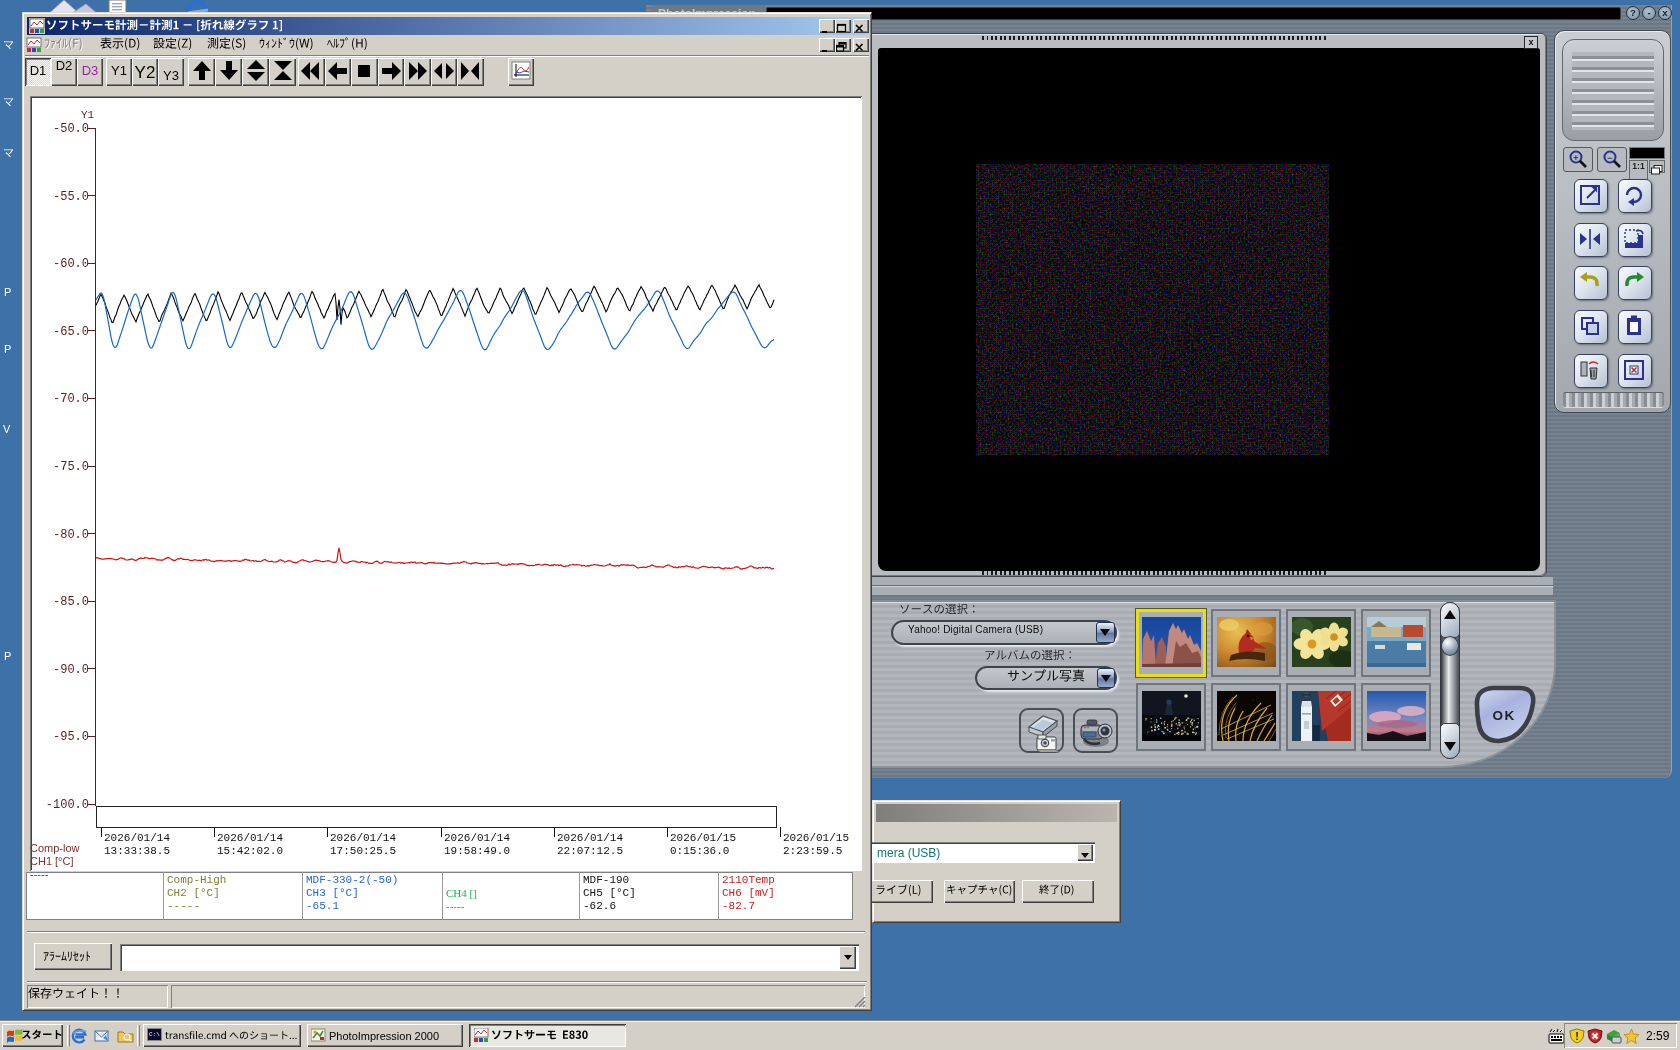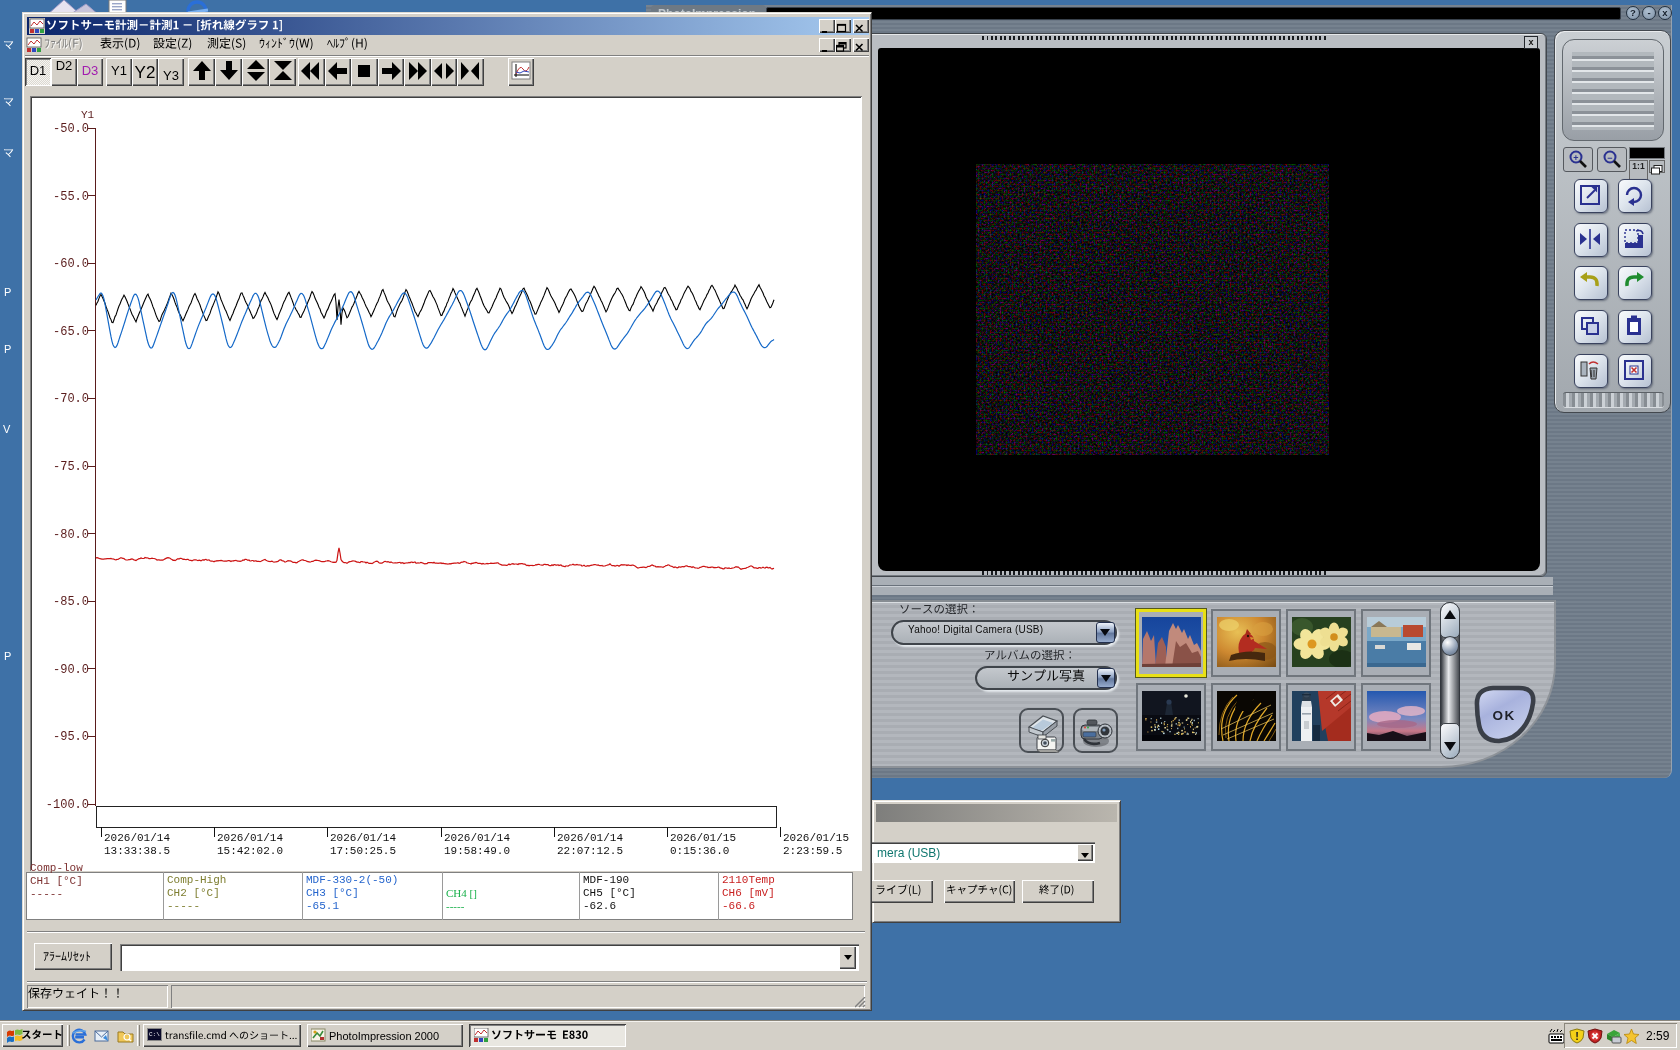--- a/index.html
+++ b/index.html
@@ -625,38 +625,38 @@
       <polyline points="65,207.4 66,204.9 67,203.2 68,200.4 69,198.0 70,196.3 71,198.4 72,200.6 73,203.0 74,205.3 75,208.5 76,211.3 77,213.6 78,216.6 79,219.7 80,221.6 81,224.4 82,224.6 83,221.8 84,218.6 85,217.0 86,213.9 87,210.8 88,208.0 89,206.1 90,203.2 91,201.1 92,199.2 93,197.1 94,198.7 95,201.0 96,203.3 97,205.9 98,208.5 99,210.9 100,213.6 101,216.2 102,218.0 103,220.1 104,222.0 105,223.8 106,220.8 107,218.3 108,215.8 109,213.6 110,211.4 111,209.0 112,206.5 113,204.0 114,201.7 115,199.5 116,197.2 117,196.1 118,199.1 119,200.8 120,203.0 121,205.9 122,208.9 123,211.2 124,214.2 125,217.1 126,219.4 127,221.5 128,223.4 129,222.8 130,219.7 131,216.7 132,214.8 133,213.1 134,210.6 135,208.5 136,206.1 137,203.6 138,200.7 139,198.1 140,195.2 141,196.8 142,198.7 143,201.3 144,204.4 145,207.0 146,209.1 147,212.3 148,214.7 149,216.4 150,218.5 151,220.9 152,222.7 153,220.5 154,218.3 155,215.8 156,213.6 157,211.4 158,208.7 159,206.7 160,205.0 161,202.1 162,199.4 163,197.0 164,195.6 165,197.5 166,200.5 167,202.4 168,204.6 169,207.0 170,210.1 171,212.8 172,215.4 173,217.9 174,220.1 175,222.5 176,222.2 177,219.8 178,217.4 179,215.4 180,212.1 181,209.5 182,207.3 183,204.9 184,202.4 185,199.8 186,196.9 187,193.9 188,195.5 189,198.3 190,201.5 191,203.9 192,206.4 193,208.8 194,211.3 195,213.0 196,215.6 197,218.1 198,220.4 199,222.4 200,220.0 201,217.5 202,215.5 203,212.5 204,210.2 205,208.0 206,205.2 207,202.8 208,200.8 209,197.7 210,195.1 211,194.8 212,197.4 213,199.5 214,202.3 215,204.5 216,206.2 217,208.3 218,210.9 219,213.0 220,215.5 221,217.8 222,220.5 223,219.8 224,218.0 225,216.2 226,213.8 227,210.9 228,208.9 229,205.8 230,202.6 231,201.0 232,198.9 233,196.3 234,194.4 235,196.5 236,198.2 237,200.1 238,202.5 239,204.5 240,206.6 241,209.5 242,212.5 243,215.4 244,217.5 245,219.8 246,221.6 247,219.3 248,216.2 249,213.9 250,211.5 251,209.1 252,206.1 253,203.7 254,202.0 255,199.5 256,197.5 257,195.4 258,194.2 259,196.7 260,199.4 261,201.9 262,204.7 263,207.8 264,209.4 265,211.5 266,213.1 267,215.0 268,216.6 269,219.2 270,219.4 271,217.0 272,215.0 273,212.9 274,210.6 275,208.1 276,206.4 277,203.8 278,201.6 279,199.0 280,195.9 281,193.5 282,194.9 283,197.1 284,200.1 285,202.2 286,204.2 287,206.5 288,209.2 289,211.0 290,214.2 291,216.1 292,218.1 293,220.0 294,218.1 295,215.0 296,212.6 297,210.9 298,208.2 299,205.7 300,203.7 301,201.6 302,198.9 303,196.8 304,195.7 305,204.7 306,222.0 307,209.4 308,201.6 309,210.4 310,226.8 311,214.8 312,210.0 313,211.6 314,213.7 315,216.8 316,219.8 317,218.8 318,216.6 319,214.0 320,211.6 321,209.1 322,207.5 323,205.3 324,202.8 325,200.3 326,197.8 327,195.1 328,193.4 329,195.2 330,196.8 331,199.2 332,201.3 333,203.3 334,205.9 335,208.3 336,210.0 337,212.1 338,214.3 339,216.0 340,218.6 341,216.8 342,214.5 343,212.2 344,209.9 345,207.4 346,205.2 347,203.5 348,200.6 349,198.4 350,195.8 351,192.6 352,191.6 353,194.4 354,196.6 355,199.3 356,202.2 357,204.2 358,205.9 359,208.0 360,210.5 361,213.1 362,215.5 363,218.6 364,218.9 365,215.8 366,212.7 367,210.1 368,207.9 369,205.7 370,204.1 371,202.5 372,200.0 373,197.1 374,194.1 375,191.6 376,193.0 377,195.5 378,198.2 379,200.5 380,203.0 381,205.2 382,208.1 383,210.6 384,213.5 385,215.0 386,217.1 387,218.6 388,216.3 389,213.9 390,212.4 391,210.2 392,207.8 393,205.3 394,202.3 395,200.0 396,197.7 397,195.4 398,193.1 399,192.5 400,194.2 401,196.4 402,198.7 403,200.2 404,202.3 405,204.6 406,206.9 407,209.9 408,212.4 409,215.1 410,217.5 411,217.3 412,214.6 413,212.9 414,210.1 415,208.3 416,205.2 417,203.4 418,200.4 419,198.1 420,195.3 421,193.5 422,190.6 423,192.2 424,194.9 425,197.1 426,199.2 427,201.4 428,203.8 429,205.6 430,208.4 431,210.6 432,213.3 433,215.6 434,218.2 435,215.4 436,212.6 437,210.3 438,207.6 439,205.0 440,203.1 441,201.5 442,198.8 443,196.5 444,194.3 445,191.6 446,190.3 447,192.4 448,194.7 449,197.5 450,200.0 451,202.8 452,205.6 453,207.7 454,209.5 455,211.1 456,212.8 457,214.8 458,214.9 459,212.7 460,210.8 461,208.7 462,206.2 463,203.9 464,201.8 465,199.9 466,197.3 467,194.9 468,192.7 469,190.2 470,191.1 471,193.9 472,196.8 473,199.2 474,201.0 475,203.1 476,204.6 477,206.3 478,208.4 479,211.2 480,213.3 481,215.6 482,213.8 483,211.2 484,208.8 485,207.0 486,204.5 487,202.3 488,199.9 489,197.7 490,195.7 491,193.3 492,190.8 493,190.1 494,192.5 495,194.5 496,196.6 497,198.7 498,201.5 499,203.3 500,205.7 501,208.5 502,211.5 503,213.4 504,216.1 505,215.9 506,213.6 507,211.1 508,208.8 509,206.5 510,203.9 511,201.9 512,199.7 513,197.4 514,194.7 515,192.1 516,189.7 517,191.0 518,193.2 519,195.8 520,198.0 521,199.7 522,201.4 523,203.3 524,205.2 525,207.7 526,209.9 527,212.0 528,214.4 529,212.6 530,209.9 531,207.9 532,206.0 533,203.5 534,200.8 535,198.9 536,197.2 537,195.0 538,193.1 539,191.5 540,190.9 541,192.6 542,194.2 543,196.1 544,198.1 545,200.4 546,203.1 547,205.7 548,208.2 549,210.2 550,212.1 551,213.6 552,213.1 553,210.6 554,207.9 555,205.5 556,203.7 557,201.7 558,199.2 559,197.4 560,195.0 561,192.8 562,190.2 563,188.3 564,189.6 565,191.7 566,193.9 567,196.1 568,198.4 569,200.0 570,202.5 571,204.3 572,206.6 573,209.0 574,211.5 575,213.8 576,212.2 577,209.9 578,207.1 579,204.6 580,202.2 581,200.1 582,198.1 583,196.4 584,195.0 585,192.9 586,190.5 587,190.2 588,191.9 589,193.3 590,195.0 591,196.5 592,198.4 593,200.9 594,203.2 595,205.8 596,208.6 597,210.2 598,212.4 599,212.7 600,209.9 601,207.8 602,206.4 603,203.8 604,200.9 605,198.9 606,196.6 607,194.5 608,192.6 609,191.1 610,188.7 611,190.0 612,191.8 613,193.6 614,195.8 615,198.7 616,200.7 617,202.3 618,205.3 619,207.4 620,209.1 621,211.0 622,213.1 623,210.5 624,207.9 625,206.3 626,204.5 627,202.1 628,200.4 629,198.5 630,196.4 631,194.1 632,192.3 633,189.9 634,189.4 635,190.9 636,193.2 637,195.4 638,197.2 639,198.8 640,201.4 641,202.9 642,205.3 643,207.8 644,209.5 645,211.8 646,211.5 647,209.0 648,206.6 649,204.8 650,201.8 651,200.3 652,197.9 653,195.4 654,193.6 655,191.8 656,189.7 657,188.1 658,189.4 659,190.7 660,193.4 661,194.7 662,196.8 663,199.1 664,201.9 665,203.8 666,206.4 667,208.3 668,210.6 669,211.8 670,209.3 671,207.2 672,204.9 673,202.6 674,200.8 675,199.0 676,196.6 677,195.0 678,192.6 679,190.7 680,188.4 681,187.3 682,188.8 683,190.8 684,192.3 685,194.6 686,197.1 687,199.3 688,201.4 689,203.8 690,206.0 691,208.3 692,210.7 693,210.5 694,208.0 695,205.4 696,202.6 697,200.2 698,197.8 699,196.1 700,194.1 701,192.7 702,191.0 703,189.6 704,187.1 705,188.9 706,190.5 707,192.9 708,194.8 709,197.2 710,198.8 711,200.6 712,201.8 713,204.2 714,206.3 715,208.7 716,210.7 717,208.7 718,206.3 719,203.8 720,201.0 721,199.1 722,197.3 723,195.5 724,193.5 725,192.1 726,190.0 727,188.4 728,186.8 729,189.3 730,191.0 731,192.9 732,195.0 733,197.8 734,199.6 735,201.8 736,204.0 737,205.9 738,207.9 739,209.8 740,209.2 741,207.1 742,204.5 743,201.7" fill="none" stroke="#000000" stroke-width="1.1"></polyline>
       <polyline points="65,201.9 66,200.2 67,198.5 68,197.2 69,195.5 70,195.0 71,195.9 72,197.9 73,201.2 74,205.8 75,211.4 76,216.8 77,222.4 78,227.9 79,233.3 80,238.7 81,243.3 82,246.7 83,248.7 84,249.5 85,249.0 86,247.4 87,244.7 88,241.6 89,238.5 90,235.6 91,232.6 92,229.5 93,226.4 94,223.2 95,219.9 96,216.7 97,213.6 98,210.6 99,207.7 100,204.8 101,202.1 102,199.2 103,197.2 104,196.2 105,196.4 106,197.7 107,200.1 108,203.6 109,208.3 110,213.1 111,217.9 112,222.6 113,227.2 114,231.8 115,236.4 116,241.0 117,244.8 118,247.6 119,249.3 120,250.1 121,249.7 122,248.2 123,245.5 124,242.7 125,239.9 126,237.1 127,234.2 128,231.4 129,228.5 130,225.6 131,222.7 132,219.8 133,217.0 134,214.2 135,211.4 136,208.4 137,205.5 138,202.4 139,199.3 140,196.5 141,195.0 142,194.5 143,195.2 144,197.1 145,200.2 146,204.3 147,209.0 148,213.7 149,218.5 150,223.2 151,228.1 152,232.7 153,237.4 154,242.0 155,245.8 156,248.6 157,250.2 158,250.7 159,250.2 160,248.5 161,245.9 162,243.0 163,240.1 164,237.2 165,234.4 166,231.6 167,228.9 168,226.4 169,224.0 170,221.6 171,219.3 172,217.0 173,214.6 174,212.1 175,209.7 176,207.1 177,204.6 178,202.0 179,199.4 180,197.4 181,196.3 182,196.0 183,196.5 184,197.9 185,200.3 186,203.6 187,207.5 188,211.4 189,215.3 190,219.4 191,223.5 192,227.5 193,231.8 194,236.1 195,240.4 196,244.1 197,247.0 198,248.7 199,249.5 200,249.2 201,248.1 202,246.0 203,243.7 204,241.4 205,239.0 206,236.5 207,233.9 208,231.3 209,228.6 210,225.9 211,223.3 212,220.9 213,218.5 214,216.3 215,213.9 216,211.5 217,209.2 218,206.9 219,204.6 220,202.5 221,200.3 222,197.9 223,196.3 224,195.4 225,195.4 226,196.3 227,198.1 228,200.8 229,204.6 230,208.6 231,212.8 232,217.0 233,221.1 234,225.1 235,229.1 236,232.8 237,236.4 238,239.7 239,243.0 240,245.6 241,247.5 242,248.8 243,249.4 244,249.4 245,248.7 246,247.3 247,245.5 248,243.6 249,241.4 250,239.0 251,236.3 252,233.5 253,230.8 254,228.4 255,226.0 256,223.9 257,221.9 258,220.0 259,217.9 260,215.8 261,213.7 262,211.5 263,209.2 264,206.9 265,204.6 266,202.4 267,200.1 268,197.8 269,196.2 270,195.4 271,195.5 272,196.5 273,198.3 274,200.9 275,204.1 276,207.5 277,210.9 278,214.2 279,217.7 280,221.4 281,225.2 282,228.9 283,232.7 284,236.4 285,239.8 286,243.2 287,246.1 288,248.3 289,249.8 290,250.6 291,250.7 292,250.2 293,248.7 294,246.6 295,244.5 296,242.1 297,239.6 298,237.2 299,234.7 300,232.3 301,230.1 302,227.9 303,225.9 304,223.9 305,222.1 306,220.2 307,218.4 308,216.5 309,214.6 310,212.7 311,210.6 312,208.3 313,206.0 314,203.5 315,201.1 316,198.7 317,196.4 318,194.6 319,193.8 320,193.7 321,194.5 322,196.1 323,198.5 324,201.5 325,204.9 326,208.1 327,211.4 328,214.6 329,217.8 330,221.1 331,224.5 332,227.9 333,231.4 334,234.9 335,238.5 336,241.9 337,245.2 338,247.9 339,249.7 340,250.8 341,251.3 342,251.0 343,250.0 344,248.5 345,246.7 346,244.8 347,243.0 348,241.1 349,239.1 350,236.9 351,234.7 352,232.3 353,229.9 354,227.5 355,225.1 356,223.0 357,221.0 358,219.1 359,217.5 360,216.0 361,214.3 362,212.6 363,210.9 364,209.0 365,207.2 366,205.3 367,203.4 368,201.6 369,199.9 370,197.9 371,196.3 372,195.3 373,194.9 374,195.2 375,196.3 376,197.9 377,200.4 378,203.3 379,206.2 380,209.1 381,212.2 382,215.3 383,218.3 384,221.4 385,224.5 386,227.8 387,231.1 388,234.4 389,237.7 390,240.8 391,243.9 392,246.5 393,248.4 394,249.5 395,250.1 396,250.1 397,249.5 398,248.2 399,246.7 400,245.1 401,243.4 402,241.5 403,239.7 404,237.8 405,235.8 406,233.7 407,231.8 408,230.0 409,228.2 410,226.5 411,224.9 412,223.2 413,221.6 414,219.8 415,218.0 416,216.1 417,214.4 418,212.5 419,210.6 420,208.8 421,207.0 422,205.0 423,203.0 424,200.8 425,198.7 426,196.7 427,194.6 428,193.2 429,192.5 430,192.6 431,193.4 432,194.9 433,196.9 434,199.5 435,202.2 436,205.0 437,207.7 438,210.5 439,213.4 440,216.5 441,219.5 442,222.7 443,225.7 444,228.8 445,231.8 446,234.8 447,237.6 448,240.5 449,243.5 450,246.3 451,248.6 452,250.4 453,251.4 454,251.8 455,251.4 456,250.2 457,248.3 458,246.2 459,244.1 460,242.0 461,240.0 462,238.0 463,236.3 464,234.7 465,233.3 466,231.9 467,230.5 468,229.0 469,227.5 470,225.7 471,223.9 472,222.0 473,220.3 474,218.6 475,217.1 476,215.6 477,214.4 478,213.0 479,211.5 480,209.7 481,207.9 482,206.0 483,204.1 484,202.1 485,200.2 486,198.4 487,196.7 488,194.9 489,193.6 490,192.7 491,192.4 492,192.7 493,193.7 494,195.4 495,197.9 496,200.8 497,203.8 498,206.9 499,210.0 500,213.1 501,216.1 502,219.0 503,221.7 504,224.2 505,226.8 506,229.2 507,231.6 508,234.3 509,236.8 510,239.5 511,242.3 512,245.0 513,247.5 514,249.5 515,250.7 516,251.4 517,251.5 518,251.0 519,250.0 520,248.6 521,247.3 522,245.7 523,244.1 524,242.2 525,240.2 526,238.1 527,236.1 528,234.2 529,232.5 530,231.0 531,229.8 532,228.5 533,227.2 534,225.9 535,224.5 536,223.0 537,221.4 538,219.8 539,218.2 540,216.7 541,215.1 542,213.4 543,211.6 544,210.0 545,208.1 546,206.5 547,205.1 548,203.7 549,202.4 550,201.2 551,199.8 552,198.6 553,197.2 554,195.8 555,194.8 556,194.3 557,194.2 558,194.7 559,195.8 560,197.5 561,199.7 562,202.0 563,204.2 564,206.6 565,209.0 566,211.6 567,214.2 568,216.8 569,219.4 570,222.0 571,224.5 572,227.1 573,229.4 574,231.8 575,234.3 576,236.8 577,239.2 578,241.9 579,244.4 580,246.9 581,248.9 582,250.2 583,250.9 584,251.1 585,250.6 586,249.6 587,248.2 588,246.6 589,245.1 590,243.6 591,242.3 592,241.0 593,239.7 594,238.4 595,237.1 596,235.9 597,234.4 598,232.7 599,231.0 600,229.3 601,227.5 602,225.7 603,224.0 604,222.4 605,221.0 606,219.5 607,218.3 608,217.1 609,215.9 610,214.7 611,213.6 612,212.5 613,211.3 614,210.1 615,208.6 616,207.3 617,205.9 618,204.4 619,202.8 620,201.4 621,199.7 622,198.0 623,196.4 624,194.8 625,193.6 626,193.1 627,193.0 628,193.7 629,194.9 630,196.4 631,198.7 632,201.1 633,203.5 634,205.9 635,208.6 636,211.2 637,213.9 638,216.4 639,218.7 640,220.9 641,222.9 642,224.8 643,226.8 644,228.8 645,230.8 646,232.9 647,234.9 648,237.0 649,239.1 650,241.2 651,243.3 652,245.6 653,247.5 654,249.0 655,250.1 656,250.6 657,250.5 658,249.9 659,248.5 660,246.9 661,245.4 662,243.8 663,242.4 664,241.1 665,240.1 666,239.0 667,237.9 668,236.7 669,235.4 670,233.9 671,232.2 672,230.4 673,228.7 674,227.1 675,225.7 676,224.5 677,223.5 678,222.6 679,221.6 680,220.6 681,219.4 682,218.0 683,216.5 684,215.0 685,213.5 686,212.0 687,210.7 688,209.5 689,208.4 690,207.2 691,206.0 692,204.7 693,203.3 694,202.0 695,200.7 696,199.6 697,198.4 698,197.2 699,196.0 700,195.0 701,194.3 702,194.0 703,194.1 704,194.7 705,195.8 706,197.6 707,199.7 708,202.2 709,204.5 710,206.6 711,208.7 712,210.7 713,212.6 714,214.6 715,216.5 716,218.5 717,220.7 718,223.0 719,225.2 720,227.4 721,229.5 722,231.4 723,233.3 724,235.1 725,237.0 726,238.9 727,240.9 728,242.8 729,244.9 730,246.7 731,248.1 732,249.0 733,249.6 734,249.6 735,249.2 736,248.5 737,247.2 738,245.9 739,244.6 740,243.4 741,242.8 742,242.2 743,241.5" fill="none" stroke="#1569c8" stroke-width="1.2"></polyline>
       <polyline points="65,459.8 66,459.6 67,459.8 68,460.4 69,460.7 70,460.9 71,461.1 72,461.2 73,461.1 74,460.8 75,460.8 76,460.7 77,460.7 78,460.7 79,460.7 80,460.5 81,461.0 82,460.9 83,461.2 84,461.6 85,461.8 86,461.4 87,461.5 88,460.8 89,460.2 90,459.6 91,460.2 92,460.4 93,460.6 94,461.5 95,462.0 96,462.0 97,461.8 98,461.5 99,461.6 100,461.1 101,460.9 102,461.2 103,462.0 104,462.1 105,462.6 106,461.8 107,461.2 108,460.7 109,460.6 110,460.0 111,460.4 112,460.5 113,460.4 114,459.5 115,459.8 116,459.9 117,460.0 118,460.6 119,460.6 120,460.5 121,460.2 122,460.5 123,460.5 124,460.8 125,461.3 126,462.0 127,461.8 128,461.9 129,462.1 130,462.2 131,461.9 132,462.2 133,461.4 134,460.9 135,460.4 136,459.9 137,459.6 138,459.8 139,460.2 140,460.9 141,461.5 142,462.3 143,462.2 144,462.5 145,461.9 146,461.2 147,460.6 148,461.1 149,460.3 150,460.3 151,460.7 152,461.3 153,461.1 154,461.5 155,461.7 156,461.4 157,461.4 158,462.0 159,462.3 160,462.4 161,462.8 162,462.2 163,461.9 164,461.8 165,461.8 166,462.2 167,462.7 168,462.2 169,462.4 170,462.8 171,462.2 172,461.7 173,462.3 174,461.6 175,461.3 176,462.1 177,462.1 178,461.8 179,462.7 180,463.2 181,463.0 182,463.3 183,463.8 184,463.1 185,463.1 186,462.7 187,462.9 188,462.6 189,462.6 190,462.4 191,462.6 192,463.0 193,463.1 194,463.2 195,462.9 196,463.2 197,462.6 198,462.6 199,462.9 200,463.5 201,462.8 202,463.1 203,462.6 204,462.6 205,462.3 206,462.9 207,463.1 208,463.2 209,463.4 210,463.1 211,462.8 212,462.0 213,462.3 214,461.4 215,461.4 216,461.7 217,462.4 218,462.0 219,462.9 220,463.0 221,462.5 222,462.5 223,463.2 224,462.8 225,462.9 226,463.4 227,463.3 228,463.3 229,463.7 230,463.3 231,462.7 232,462.2 233,461.7 234,461.5 235,462.3 236,462.8 237,463.1 238,463.3 239,463.7 240,463.4 241,463.2 242,463.7 243,464.1 244,464.0 245,463.8 246,463.7 247,463.4 248,462.5 249,461.8 250,461.9 251,462.6 252,462.9 253,463.2 254,464.1 255,463.8 256,463.2 257,462.7 258,462.9 259,462.9 260,463.1 261,463.7 262,464.4 263,464.3 264,464.4 265,464.9 266,464.6 267,463.8 268,463.3 269,462.7 270,462.2 271,461.8 272,461.9 273,462.4 274,462.5 275,462.8 276,463.4 277,463.6 278,463.8 279,464.1 280,463.8 281,463.3 282,463.4 283,462.8 284,462.3 285,462.2 286,462.3 287,462.5 288,462.6 289,463.0 290,463.4 291,463.6 292,463.7 293,463.7 294,463.4 295,463.0 296,462.9 297,462.7 298,462.8 299,463.2 300,463.7 301,464.0 302,464.3 303,464.2 304,464.3 305,464.1 306,462.2 307,454.9 308,449.9 309,455.0 310,461.5 311,463.0 312,464.0 313,464.7 314,464.5 315,464.7 316,465.2 317,464.6 318,463.9 319,463.6 320,463.5 321,463.1 322,462.9 323,463.0 324,463.2 325,463.6 326,464.1 327,464.0 328,464.3 329,464.5 330,463.6 331,463.7 332,463.9 333,464.0 334,464.1 335,465.0 336,464.2 337,464.8 338,465.3 339,465.4 340,465.3 341,465.6 342,465.1 343,464.2 344,463.8 345,463.3 346,463.1 347,463.8 348,464.7 349,465.1 350,465.1 351,465.1 352,464.6 353,463.7 354,463.3 355,463.6 356,463.8 357,463.7 358,464.0 359,464.5 360,463.9 361,464.5 362,464.8 363,465.0 364,464.9 365,464.9 366,465.0 367,464.6 368,464.5 369,464.3 370,465.3 371,464.6 372,464.9 373,465.5 374,465.2 375,465.0 376,464.9 377,465.0 378,464.4 379,464.8 380,464.1 381,464.2 382,464.6 383,464.3 384,464.0 385,465.1 386,465.1 387,464.8 388,465.1 389,464.8 390,464.4 391,464.7 392,465.1 393,465.7 394,465.8 395,465.7 396,465.6 397,464.7 398,464.7 399,464.7 400,464.6 401,464.5 402,465.0 403,464.3 404,465.1 405,465.1 406,465.0 407,465.3 408,465.2 409,465.1 410,464.9 411,465.6 412,465.1 413,465.6 414,465.6 415,465.9 416,465.9 417,466.2 418,465.8 419,465.6 420,465.9 421,465.4 422,465.4 423,465.2 424,465.0 425,465.1 426,465.0 427,464.6 428,465.4 429,465.2 430,464.4 431,464.2 432,464.2 433,463.4 434,463.7 435,464.0 436,464.9 437,465.0 438,465.5 439,465.5 440,466.0 441,465.2 442,465.3 443,464.9 444,464.9 445,464.4 446,464.8 447,465.4 448,465.3 449,465.3 450,465.6 451,466.1 452,465.5 453,465.8 454,466.0 455,465.7 456,465.4 457,465.9 458,465.5 459,465.4 460,465.2 461,465.3 462,465.3 463,465.4 464,465.2 465,465.1 466,464.9 467,464.9 468,465.8 469,466.2 470,466.6 471,467.1 472,467.2 473,467.1 474,467.0 475,467.3 476,467.3 477,466.8 478,466.1 479,466.8 480,466.3 481,465.8 482,465.6 483,466.3 484,466.0 485,466.0 486,466.2 487,466.5 488,465.7 489,465.8 490,465.6 491,465.6 492,465.9 493,466.2 494,466.2 495,467.1 496,467.5 497,467.2 498,467.9 499,467.4 500,467.5 501,467.4 502,467.6 503,467.5 504,467.3 505,466.6 506,466.8 507,466.3 508,466.3 509,466.7 510,467.0 511,467.2 512,467.2 513,466.3 514,466.4 515,466.6 516,466.5 517,466.6 518,467.5 519,467.6 520,467.6 521,466.7 522,467.4 523,466.7 524,466.7 525,467.2 526,467.2 527,466.8 528,467.6 529,467.2 530,467.0 531,467.9 532,468.2 533,468.3 534,468.7 535,467.9 536,468.0 537,468.1 538,467.4 539,466.8 540,467.0 541,466.7 542,466.2 543,466.8 544,466.9 545,466.9 546,466.5 547,467.0 548,466.9 549,467.0 550,467.1 551,468.0 552,467.8 553,467.2 554,468.0 555,468.4 556,467.8 557,467.6 558,468.0 559,467.6 560,467.3 561,467.1 562,467.0 563,466.6 564,466.5 565,466.7 566,467.2 567,466.9 568,467.4 569,467.7 570,467.7 571,467.4 572,468.2 573,468.0 574,468.0 575,467.5 576,467.2 577,466.9 578,466.6 579,465.9 580,466.9 581,467.7 582,467.5 583,467.6 584,468.1 585,467.9 586,467.3 587,467.6 588,468.2 589,467.5 590,466.9 591,466.7 592,467.0 593,466.7 594,467.0 595,466.9 596,467.6 597,467.0 598,467.2 599,467.3 600,467.6 601,467.0 602,467.1 603,467.5 604,468.1 605,468.7 606,469.6 607,470.1 608,469.8 609,469.5 610,469.3 611,469.4 612,469.2 613,469.2 614,469.3 615,469.5 616,469.0 617,468.4 618,468.5 619,468.1 620,467.4 621,466.9 622,467.4 623,467.8 624,468.0 625,468.8 626,468.9 627,468.7 628,468.8 629,468.9 630,468.8 631,469.0 632,469.3 633,468.7 634,468.2 635,467.6 636,467.5 637,466.9 638,467.0 639,467.7 640,468.1 641,468.3 642,468.9 643,469.5 644,468.9 645,469.3 646,469.9 647,469.6 648,468.7 649,469.2 650,469.2 651,468.6 652,468.6 653,468.8 654,468.2 655,467.9 656,467.9 657,468.5 658,468.7 659,468.7 660,468.8 661,469.5 662,468.7 663,469.3 664,469.9 665,470.0 666,470.0 667,470.4 668,470.0 669,469.4 670,469.1 671,468.7 672,468.4 673,468.3 674,468.6 675,469.0 676,468.8 677,469.5 678,469.3 679,469.6 680,469.2 681,469.2 682,469.1 683,469.9 684,469.4 685,469.7 686,469.5 687,469.1 688,469.0 689,469.9 690,470.1 691,470.4 692,470.8 693,470.8 694,469.9 695,469.8 696,470.2 697,470.4 698,469.9 699,470.5 700,470.5 701,470.2 702,470.0 703,469.8 704,469.2 705,468.6 706,469.1 707,468.9 708,469.6 709,470.6 710,471.3 711,470.9 712,470.7 713,470.5 714,470.3 715,470.1 716,469.5 717,469.3 718,468.7 719,468.2 720,467.8 721,468.2 722,469.0 723,469.8 724,469.8 725,469.8 726,470.3 727,470.3 728,469.5 729,469.6 730,470.1 731,469.7 732,469.2 733,469.7 734,470.0 735,469.4 736,469.1 737,469.8 738,469.8 739,469.5 740,470.4 741,471.1 742,470.6 743,470.2" fill="none" stroke="#cc1414" stroke-width="1.2"></polyline>
     </svg>
 <div class="abs" style="left:3px;top:859px;width:827px;height:48px;background:#fff;border:1px solid #808080"></div>
 <div class="abs" style="left:140px;top:859px;width:1px;height:48px;background:#9a9a9a"></div>
 <div class="abs" style="left:279px;top:859px;width:1px;height:48px;background:#9a9a9a"></div>
 <div class="abs" style="left:419px;top:859px;width:1px;height:48px;background:#9a9a9a"></div>
 <div class="abs" style="left:556px;top:859px;width:1px;height:48px;background:#9a9a9a"></div>
 <div class="abs" style="left:695px;top:859px;width:1px;height:48px;background:#9a9a9a"></div>
-<div class="abs" style="left:7px;top:849px;font-family:Liberation Mono, monospace;font-size:11px;line-height:13px;color:#7c3030;white-space:pre">Comp-low
+<div class="abs" style="left:7px;top:829px;font-family:Liberation Sans, sans-serif;font-size:11px;line-height:13px;color:#7c3030;white-space:pre">Comp-low
 CH1 [°C]
 -----</div>
 <div class="abs" style="left:144px;top:861px;font-family:'Liberation Mono';font-size:11px;line-height:13px;color:#7e7e30;white-space:pre">Comp-High
 CH2 [°C]
 -----</div>
 <div class="abs" style="left:283px;top:861px;font-family:'Liberation Mono';font-size:11px;line-height:13px;color:#2565cd;white-space:pre">MDF-330-2(-50)
 CH3 [°C]
 -65.1</div>
 <div class="abs" style="left:423px;top:861px;font-family:Liberation Serif, serif;font-size:11px;line-height:13px;color:#18b04a;white-space:pre">
 CH4 []
 -----</div>
 <div class="abs" style="left:560px;top:861px;font-family:'Liberation Mono';font-size:11px;line-height:13px;color:#101010;white-space:pre">MDF-190
 CH5 [°C]
 -62.6</div>
 <div class="abs" style="left:699px;top:861px;font-family:'Liberation Mono';font-size:11px;line-height:13px;color:#c82020;white-space:pre">2110Temp
 CH6 [mV]
--66.6</div>
+-82.7</div>
 <div class="abs" style="left:4px;top:918px;width:838px;height:2px;border-top:1px solid #808080;border-bottom:1px solid #fff"></div>
 <div class="abs btn" style="left:11px;top:930px;width:78px;height:27px"></div>
 <svg style="position:absolute;left:20px;top:938px;overflow:visible" width="50" height="16">
       <path transform="translate(0,9.6)" d="M5.7 -7.8 5.2 -8.4C5.1 -8.4 4.9 -8.3 4.8 -8.3C4.4 -8.3 1.7 -8.3 1.4 -8.3C1.2 -8.3 1.0 -8.3 0.7 -8.4V-7.3C1.0 -7.4 1.2 -7.4 1.4 -7.4C1.7 -7.4 4.3 -7.4 4.7 -7.4C4.5 -6.7 4.0 -5.4 3.4 -4.8L4.0 -4.2C4.7 -5.1 5.3 -6.7 5.5 -7.4C5.5 -7.5 5.6 -7.7 5.7 -7.8ZM2.5 -6.3C2.5 -6.1 2.6 -5.8 2.6 -5.5C2.6 -3.6 2.5 -2.0 1.5 -0.8C1.4 -0.5 1.1 -0.3 1.0 -0.2L1.7 0.4C3.2 -1.1 3.3 -3.3 3.3 -6.3Z M7.4 -8.8V-7.8C7.5 -7.8 7.8 -7.8 8.0 -7.8C8.3 -7.8 9.9 -7.8 10.2 -7.8C10.4 -7.8 10.7 -7.8 10.8 -7.8V-8.8C10.7 -8.8 10.4 -8.7 10.2 -8.7C9.8 -8.7 8.3 -8.7 8.0 -8.7C7.8 -8.7 7.5 -8.8 7.4 -8.8ZM11.3 -5.7 10.8 -6.1C10.7 -6.1 10.5 -6.1 10.4 -6.1C10.1 -6.1 7.8 -6.1 7.5 -6.1C7.3 -6.1 7.0 -6.1 6.8 -6.1V-5.1C7.0 -5.1 7.3 -5.2 7.5 -5.2C7.8 -5.2 10.0 -5.2 10.3 -5.2C10.2 -4.3 10.0 -3.3 9.6 -2.6C9.1 -1.5 8.4 -0.7 7.5 -0.3L8.1 0.5C8.9 0.1 9.7 -0.7 10.3 -2.0C10.7 -3.0 11.0 -4.2 11.1 -5.4C11.2 -5.5 11.2 -5.6 11.3 -5.7Z M12.7 -5.0V-3.8C12.9 -3.8 13.2 -3.9 13.5 -3.9C13.9 -3.9 16.3 -3.9 16.8 -3.9C17.1 -3.9 17.3 -3.8 17.4 -3.8V-5.0C17.3 -4.9 17.1 -4.9 16.8 -4.9C16.3 -4.9 13.9 -4.9 13.5 -4.9C13.2 -4.9 12.9 -4.9 12.7 -5.0Z M18.9 -1.4C18.7 -1.3 18.5 -1.3 18.3 -1.3L18.4 -0.2C18.6 -0.2 18.8 -0.3 18.9 -0.3C19.7 -0.5 21.6 -0.8 22.6 -1.0C22.7 -0.5 22.8 0.0 22.9 0.4L23.7 -0.0C23.4 -1.3 22.7 -3.7 22.3 -4.9L21.6 -4.5C21.8 -3.9 22.1 -3.0 22.4 -2.0C21.7 -1.8 20.7 -1.6 19.9 -1.5C20.2 -3.0 20.8 -6.4 21.0 -7.5C21.1 -8.0 21.1 -8.3 21.2 -8.6L20.3 -8.9C20.3 -8.6 20.3 -8.3 20.2 -7.7C20.0 -6.5 19.3 -3.0 19.0 -1.4Z M27.8 -8.9C27.9 -8.6 27.9 -8.3 27.9 -7.9C27.9 -7.5 27.9 -6.6 27.9 -6.2C27.9 -3.9 27.9 -3.0 27.4 -2.0C27.0 -1.1 26.5 -0.7 26.0 -0.4L26.5 0.5C27.0 0.2 27.6 -0.4 28.0 -1.3C28.5 -2.3 28.7 -3.2 28.7 -6.1C28.7 -6.6 28.7 -7.4 28.7 -7.9C28.7 -8.3 28.7 -8.6 28.7 -8.9ZM25.2 -8.9C25.2 -8.6 25.2 -8.2 25.2 -8.0C25.2 -7.6 25.2 -4.7 25.2 -4.2C25.2 -3.8 25.2 -3.4 25.2 -3.2H26.0C26.0 -3.4 26.0 -3.8 26.0 -4.1C26.0 -4.6 26.0 -7.6 26.0 -8.0C26.0 -8.3 26.0 -8.6 26.0 -8.9Z M35.4 -6.9 34.9 -7.4C34.9 -7.3 34.7 -7.3 34.6 -7.2C34.3 -7.1 33.4 -6.8 32.4 -6.4V-8.1C32.4 -8.5 32.4 -8.9 32.4 -9.2H31.6C31.6 -8.9 31.7 -8.5 31.7 -8.1V-6.1C31.1 -5.9 30.5 -5.8 30.2 -5.7L30.4 -4.7L31.7 -5.2V-1.7C31.7 -0.6 32.0 0.1 33.2 0.1C33.8 0.1 34.5 -0.0 35.1 -0.1L35.1 -1.2C34.5 -1.0 33.9 -0.8 33.2 -0.8C32.6 -0.8 32.4 -1.2 32.4 -2.0V-5.5L34.4 -6.2C34.2 -5.5 33.7 -4.4 33.2 -3.6L33.9 -3.1C34.4 -4.0 34.9 -5.4 35.2 -6.4C35.3 -6.5 35.3 -6.7 35.4 -6.9Z M38.9 -6.6 38.2 -6.4C38.3 -5.9 38.6 -4.5 38.7 -4.0L39.3 -4.2C39.2 -4.8 39.0 -6.2 38.9 -6.6ZM40.3 -6.3C40.2 -4.9 40.0 -3.5 39.6 -2.5C39.1 -1.2 38.3 -0.4 37.5 0.0L38.1 0.7C38.8 0.2 39.6 -0.7 40.2 -2.1C40.6 -3.1 40.8 -4.2 41.0 -5.4C41.0 -5.6 41.0 -5.8 41.1 -6.0ZM37.5 -6.0 36.8 -5.8C36.9 -5.3 37.3 -3.9 37.4 -3.3L38.0 -3.5C37.9 -4.2 37.6 -5.5 37.5 -6.0Z M43.8 -1.1C43.8 -0.6 43.7 -0.0 43.7 0.4H44.7C44.6 -0.0 44.6 -0.7 44.6 -1.1L44.6 -4.7C45.3 -4.3 46.2 -3.5 46.8 -2.9L47.1 -3.9C46.5 -4.5 45.4 -5.4 44.6 -5.8V-7.8C44.6 -8.2 44.6 -8.7 44.7 -9.1H43.7C43.7 -8.7 43.8 -8.2 43.8 -7.8C43.8 -6.8 43.8 -1.7 43.8 -1.1Z" fill="#000"></path>
     </svg>
 <div class="abs" style="left:97px;top:931px;width:739px;height:27px;background:#fff;box-shadow:inset 1px 1px 0 #808080,inset 2px 2px 0 #404040,inset -1px -1px 0 #fff"></div>
 <div class="abs btn" style="left:816px;top:933px;width:17px;height:23px;text-align:center"><svg width="8" height="5" style="margin-top:9px">
         <polygon points="0,0 8,0 4,5" fill="#000"></polygon>
       </svg></div>
 <div class="abs" style="left:4px;top:968px;width:840px;height:2px;border-top:1px solid #808080;border-bottom:1px solid #fff"></div>

